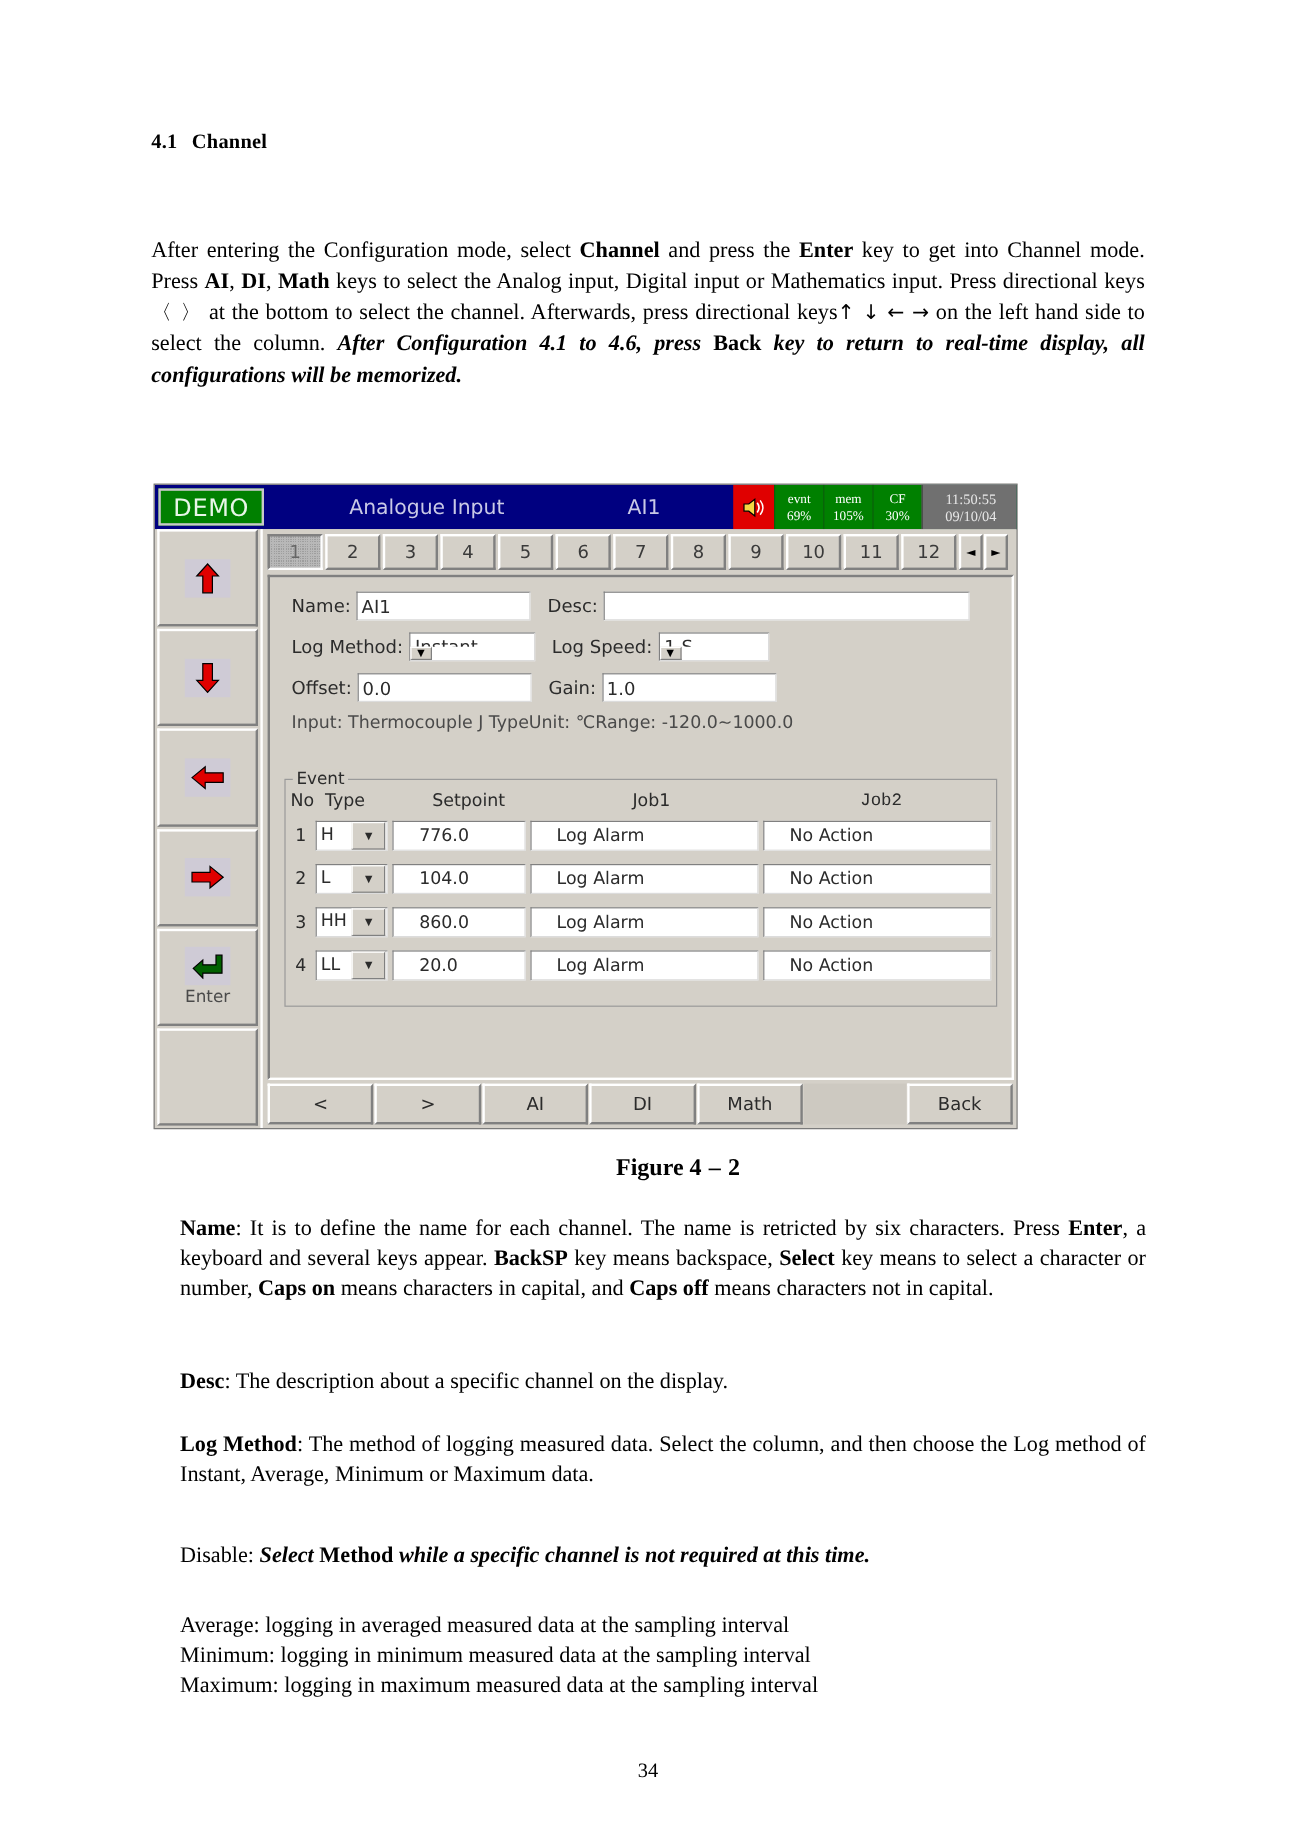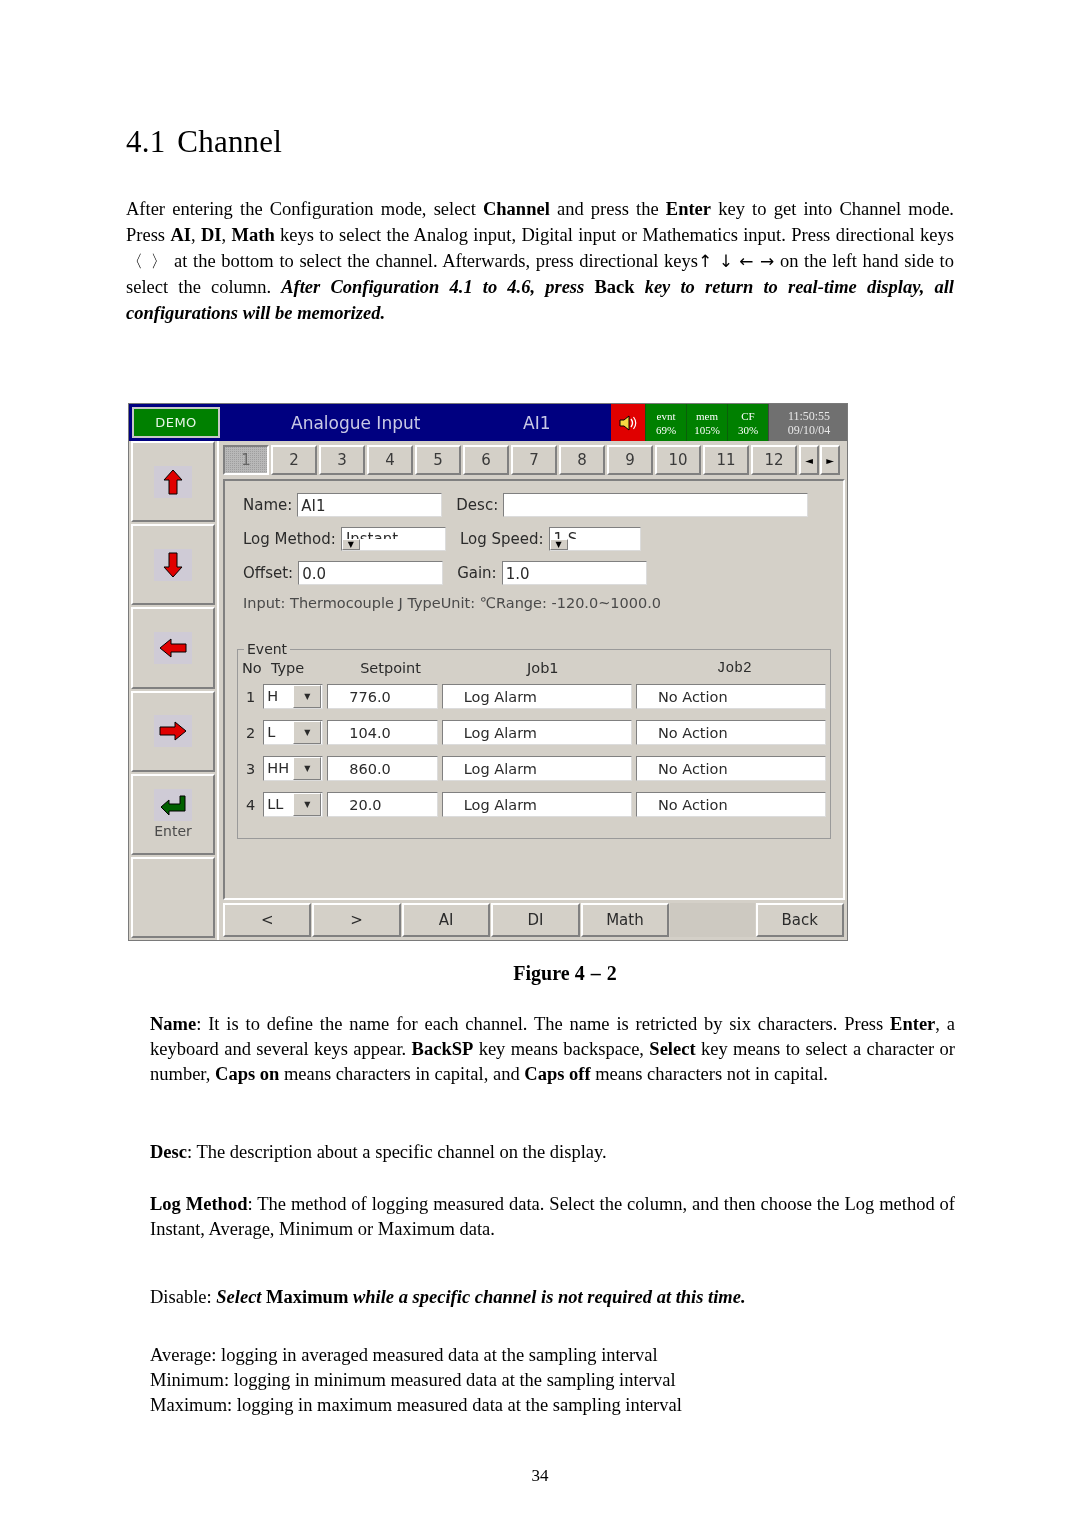--- a/index.html
+++ b/index.html
@@ -20,23 +20,23 @@
     position: absolute;
     left: 0; top: 0;
     width: 1080px;
     height: 1528px;
   }
 
   
   .section-heading {
     position: absolute;
     left: 126px;
-    top: 124px;
-    font-size: 31px;
-    font-weight: normal;
+    top: 108px;
+    font-size: 17px;
+    font-weight: bold;
     letter-spacing: 0.2px;
   }
   .section-heading .num { margin-right: 12px; }
 
   .intro {
     position: absolute;
     left: 126px;
     top: 196px;
     width: 828px;
     font-size: 18.5px;
@@ -113,21 +113,21 @@
     background: #000080;
     display: flex;
     align-items: stretch;
   }
   .demo-badge {
     width: 88px;
     margin: 3px 3px 3px 3px;
     background: #008000;
     border: 2px solid #c8c8c8;
     color: #e8f6e8;
-    font-size: 13px;
+    font-size: 20px;
     display: flex;
     align-items: center;
     justify-content: center;
     box-sizing: border-box;
     letter-spacing: 0.5px;
   }
   .title-mid {
     flex: 1;
     position: relative;
     color: #c9c9e6;
@@ -769,21 +769,21 @@
 
   <div class="para p-desc">
     <b>Desc</b><span>:  The description about a specific channel on the display.</span>
   </div>
 
   <div class="para p-log">
     <b>Log Method</b><span>: The method of logging measured data. Select the column, and then choose the Log method of Instant, Average, Minimum or Maximum data.</span>
   </div>
 
   <div class="para p-disable">
-    <span>Disable:  </span><span class="bi">Select </span><b>Maximum</b><span class="bi"> while a specific channel is not required at this time.</span>
+    <span>Disable:  </span><span class="bi">Select </span><b>Method</b><span class="bi"> while a specific channel is not required at this time.</span>
   </div>
 
   <div class="list-line l2">Average:  logging in averaged measured data at the sampling interval</div>
   <div class="list-line l3">Minimum: logging in minimum measured data at the sampling interval</div>
   <div class="list-line l4">Maximum: logging in maximum measured data at the sampling interval</div>
 
   <div class="page-number">34</div>
 
 </div>
 

